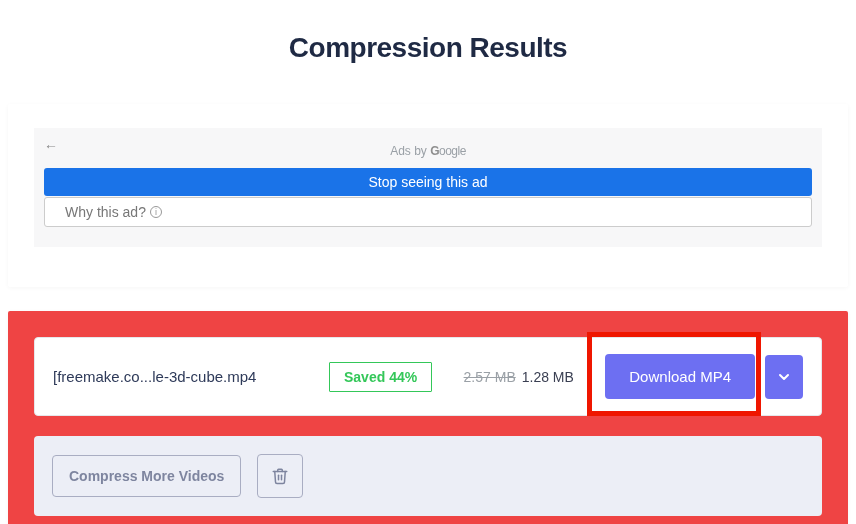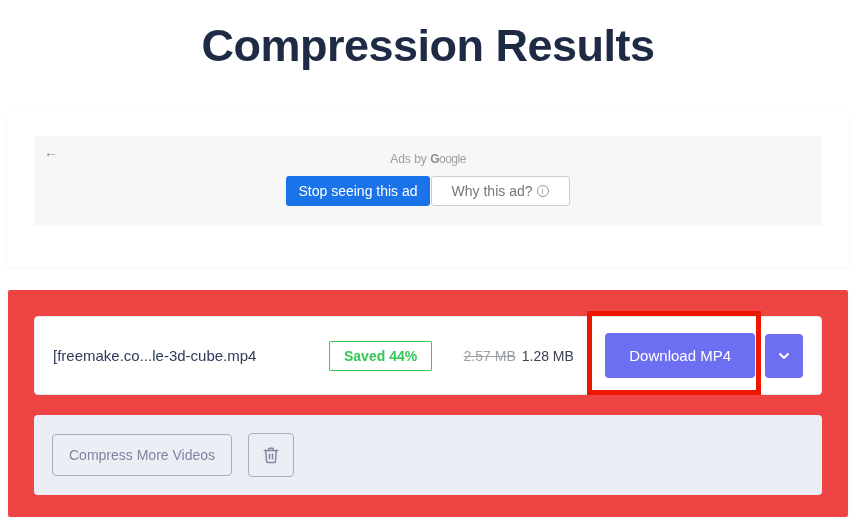--- a/index.html
+++ b/index.html
@@ -6,25 +6,25 @@
   body {
     width: 856px;
     height: 524px;
     background: #ffffff;
     font-family: -apple-system, BlinkMacSystemFont, "Segoe UI", Arial, sans-serif;
     color: #1f2a44;
     overflow: hidden;
   }
   .page-title {
     text-align: center;
-    font-size: 45px;
+    font-size: 28px;
     font-weight: 800;
     letter-spacing: -0.5px;
     color: #1f2a44;
-    margin-top: 20px;
+    margin-top: 32px;
   }
 
   .ad-card {
     margin: 40px 8px 0 8px;
     background: #ffffff;
     box-shadow: 0 1px 4px rgba(0,0,0,0.04);
     border-radius: 2px;
     padding: 24px 26px 40px 26px;
   }
   .ad-inner {
@@ -48,20 +48,21 @@
   .ad-by .g-logo {
     font-weight: 500;
     letter-spacing: -0.5px;
   }
   .ad-by .g-logo b { color: #8e8e8e; font-weight:700;}
   .ad-buttons {
     display: flex;
     gap: 1px;
     justify-content: center;
     margin-top: 10px;
+    flex-direction: column;
   }
   .ad-primary {
     background: #1a73e8;
     color: #fff;
     border: none;
     padding: 6px 12px;
     font-size: 14px;
     border-radius: 3px;
     cursor: pointer;
   }
@@ -179,21 +180,21 @@
     padding: 18px 18px;
     display: flex;
     align-items: center;
     gap: 16px;
   }
   .secondary-btn {
     background: transparent;
     border: 1.5px solid #a9adc2;
     color: #7e859f;
     font-size: 14px;
-    font-weight: 400;
+    font-weight: 700;
     padding: 12px 16px;
     border-radius: 4px;
     cursor: pointer;
   }
   .icon-btn {
     background: transparent;
     border: 1.5px solid #a9adc2;
     width: 46px;
     height: 44px;
     border-radius: 4px;

